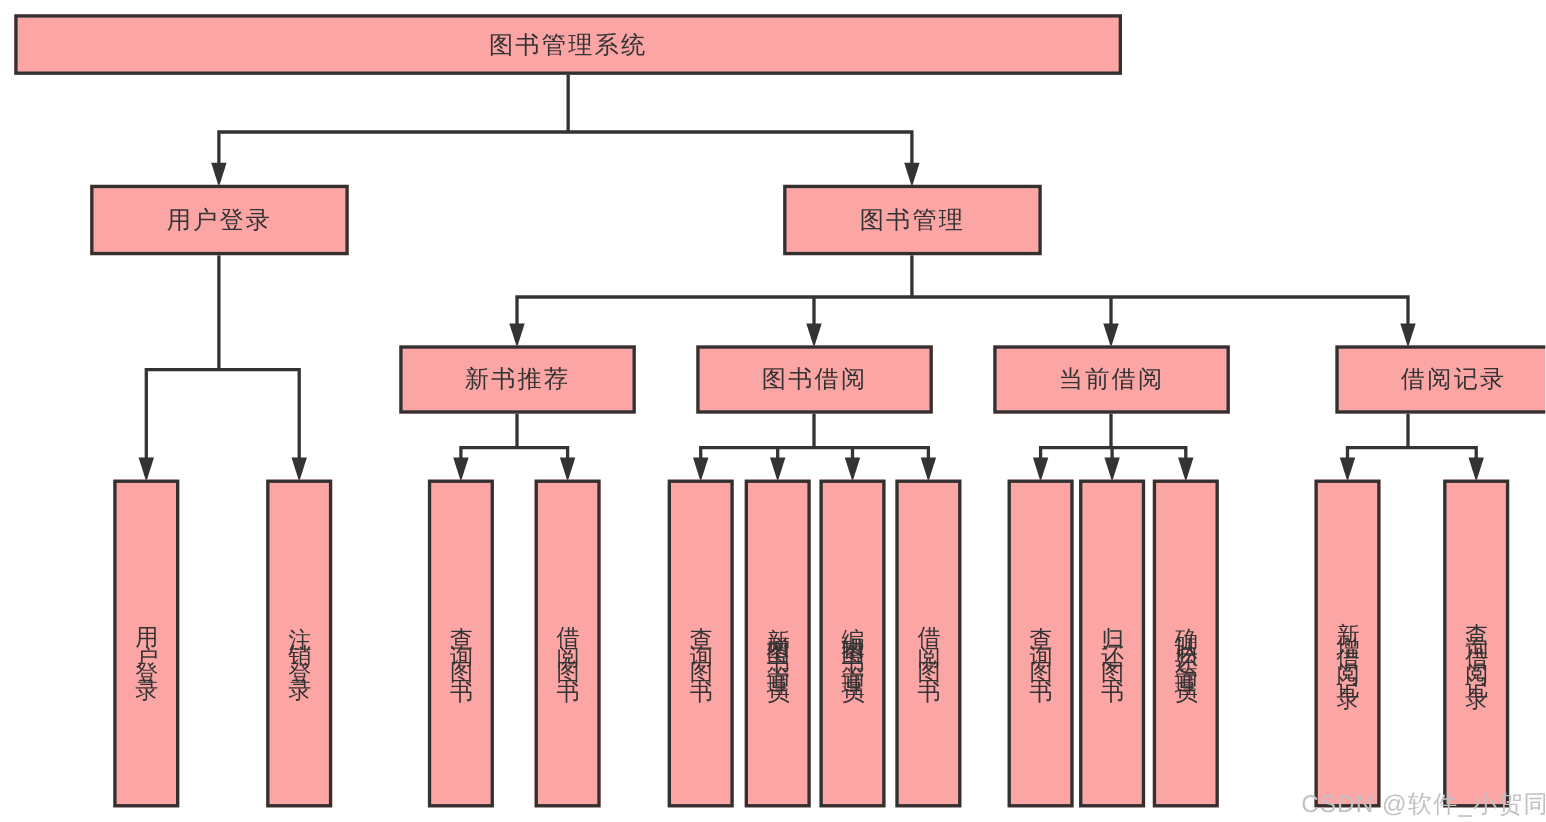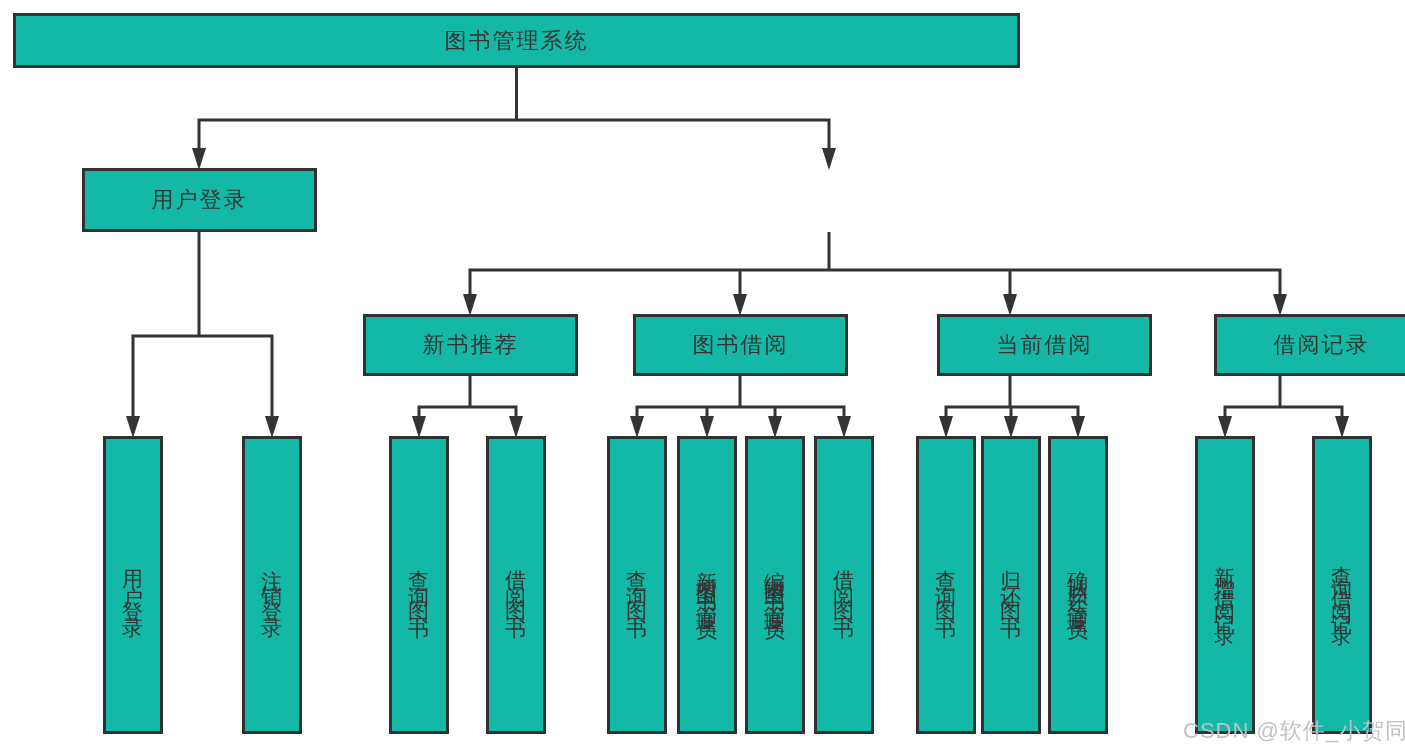--- a/index.html
+++ b/index.html
@@ -11,21 +11,21 @@
     color:#333333;
     overflow:hidden;
   }
   svg.connectors {
     position:absolute; left:0; top:0;
     width:1405px; height:747px;
     pointer-events:none;
   }
   .node {
     position:absolute;
-    background:#14b8a6;
+    background:#fca5a5;
     border:3px solid #313131;
     box-sizing:border-box;
     display:flex;
     align-items:center;
     justify-content:center;
   }
   .node-h { font-size:22px; letter-spacing:2px; }
   .node-root { left:13px; top:13px; width:1007px; height:55px; }
   .node-l2 { top:168px; width:235px; height:64px; }
   .node-l3 { top:314px; width:215px; height:62px; }
@@ -83,24 +83,25 @@
       <polygon points="1004,416 1018,416 1011,438"></polygon>
       <polygon points="1071,416 1085,416 1078,438"></polygon>
       <polygon points="1218,416 1232,416 1225,438"></polygon>
       <polygon points="1335,416 1349,416 1342,438"></polygon>
     </g>
   </svg>
 
   <div class="node node-h node-root">图书管理系统</div>
 
   <div class="node node-h node-l2" style="left:82px;">用户登录</div>
+  <div class="node node-h node-l2" style="left:712px;">图书管理</div>
 
   <div class="node node-h node-l3" style="left:633px;">图书借阅</div>
   <div class="node node-h node-l3" style="left:363px;">新书推荐</div>
-  <div class="node node-h node-l3" style="left:903px;margin-left:34px;">当前借阅</div>
+  <div class="node node-h node-l3" style="left:903px;">当前借阅</div>
   <div class="node node-h node-l3" style="left:1172px;margin-left:42px;">借阅记录</div>
 
   <div class="node node-v" style="left:103px;">
     <span>用户登录</span>
   </div>
   <div class="node node-v" style="left:242px;">
     <span>注销登录</span>
   </div>
 
   <div class="node node-v" style="left:389px;">

